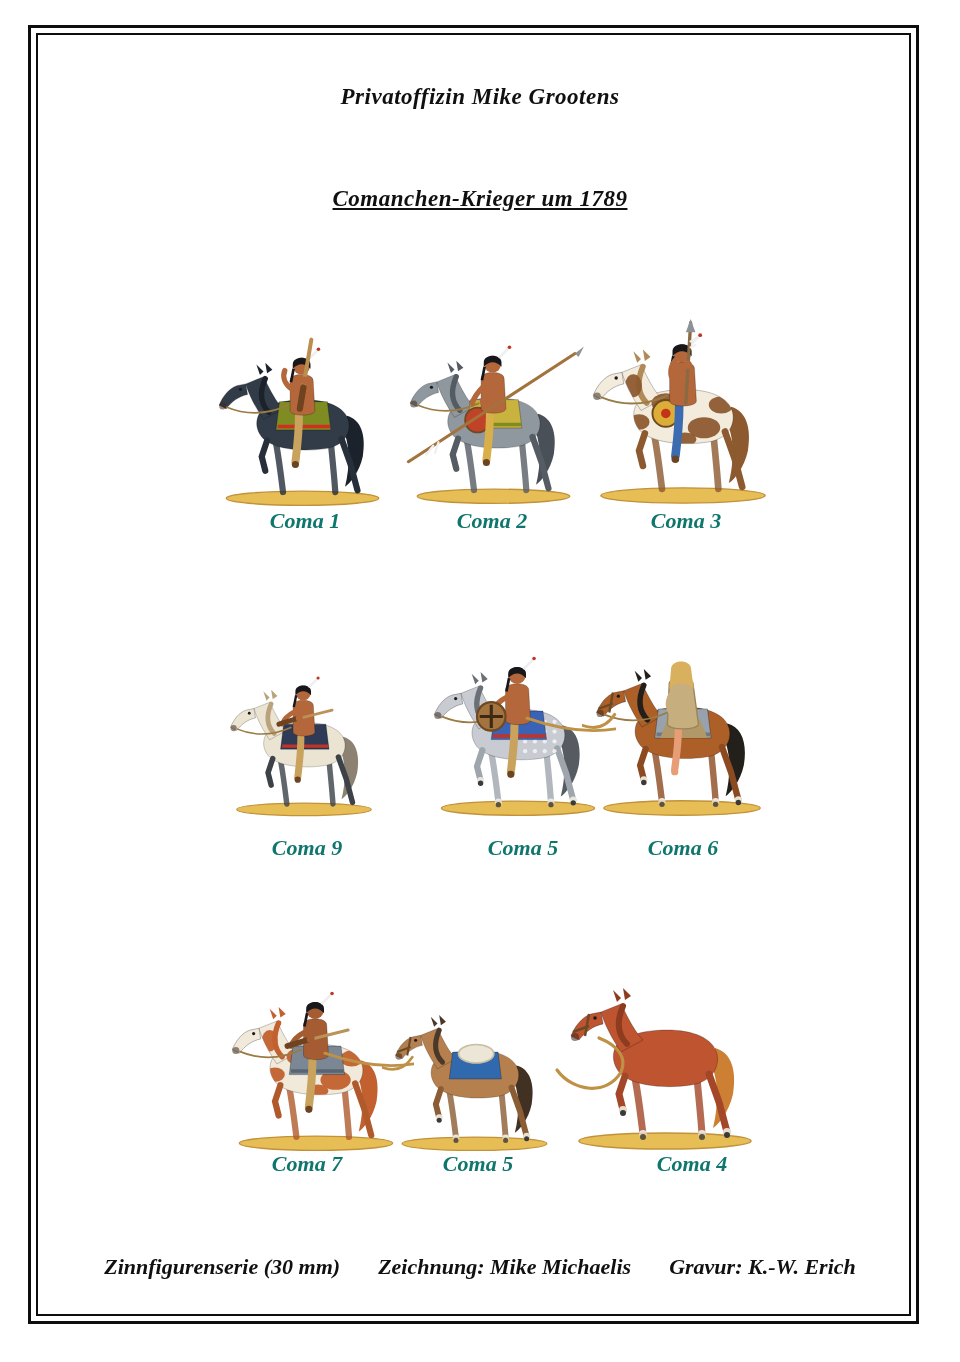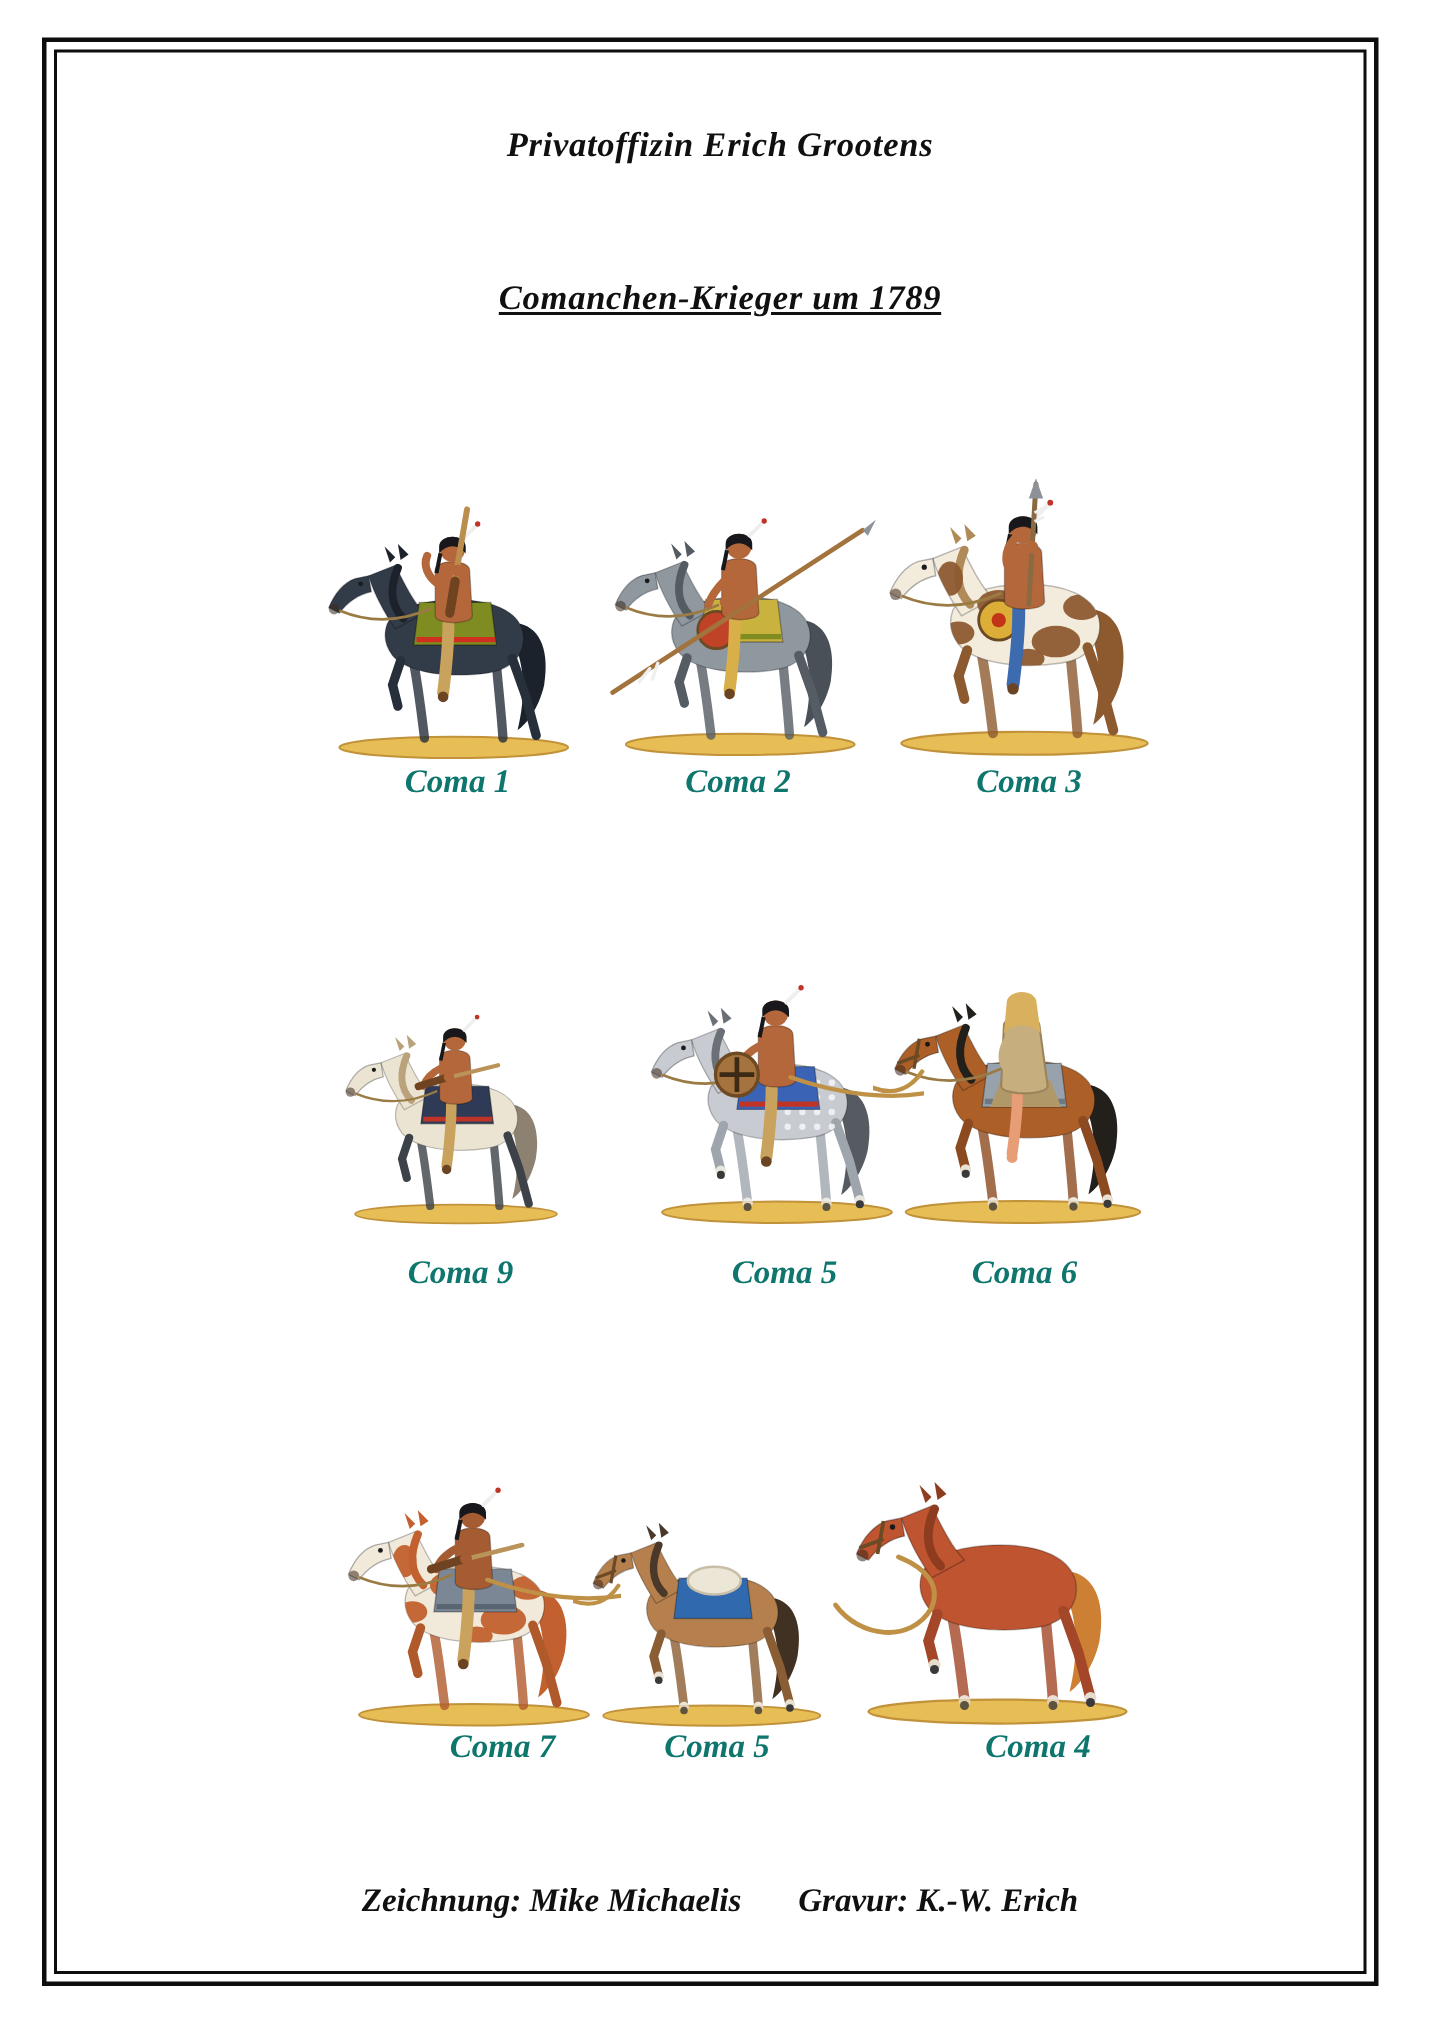--- a/index.html
+++ b/index.html
@@ -22,21 +22,21 @@
         font-size:22px;color:#101010;}
 </style>
 </head>
 <body>
 
 <div class="page">
   <div class="frame-outer">
     <div class="frame-inner"></div>
   </div>
 
-  <div id="publisher" class="heading">Privatoffizin Erich Grootens</div>
+  <div id="publisher" class="heading">Privatoffizin Mike Grootens</div>
 
   <div id="series-title" class="heading">Comanchen-Krieger um 1789</div>
 
   <div id="figure-layer">
       <div class="figure-cell" style="left: 205px; top: 256px; width: 195px; height: 252px;">
         <svg viewBox="0 0 220 200" preserveAspectRatio="xMidYMax meet">
           <defs>
             <clipPath id="bc0">
               <path d="M60,96 C66,84 88,78 112,78 C138,78 158,86 162,102 C165,116 156,130 136,133 C110,137 76,134 64,120 C58,112 57,104 60,96 Z"></path>
               <path d="M66,100 C58,88 50,74 46,60 L66,52 C74,68 80,80 88,88 Z"></path>
@@ -371,21 +371,21 @@
           <path d="M100,43 L97,58" stroke="#17171c" stroke-width="3"></path>
           <path d="M117,32 L127,22" stroke="#efefef" stroke-width="3" stroke-linecap="round"></path>
           <circle cx="128" cy="21" r="2" fill="#c03428"></circle>
           <path d="M98,64 C90,68 84,74 82,80" fill="none" stroke="#a55c32" stroke-width="6" stroke-linecap="round"></path>
           <path d="M78,80 L104,72" stroke="#6f431f" stroke-width="6.5" stroke-linecap="round"></path>
           <path d="M102,73 L146,62" stroke="#b9935a" stroke-width="3.5" stroke-linecap="round"></path>
           <circle cx="104" cy="72" r="4.5" fill="#a55c32"></circle>
           <path d="M120,88 C160,102 195,104 220,100" fill="none" stroke="#bf9146" stroke-width="3.2" stroke-linecap="round"></path>
         </svg>
       </div>
-      <div class="figure-label" style="left: 260px; top: 1151px;">Coma 7</div>
+      <div class="figure-label" style="left: 232px; top: 1151px;">Coma 7</div>
       <div class="figure-cell" style="left: 382px; top: 946px; width: 185px; height: 207px;">
         <svg viewBox="0 0 220 200" preserveAspectRatio="xMidYMax meet">
           <defs>
             <clipPath id="bc7">
               <path d="M60,96 C66,84 88,78 112,78 C138,78 158,86 162,102 C165,116 156,130 136,133 C110,137 76,134 64,120 C58,112 57,104 60,96 Z"></path>
               <path d="M66,100 C58,88 50,74 46,60 L66,52 C74,68 80,80 88,88 Z"></path>
             </clipPath>
           </defs>
           <ellipse cx="110" cy="189" rx="86" ry="8" fill="#e7bd55" stroke="#c1923a" stroke-width="1.5"></ellipse>
           <path d="M160,96 C176,100 182,118 178,142 C174,160 164,172 158,176 C164,152 164,126 154,108 Z" fill="#413122"></path>
@@ -451,16 +451,17 @@
           <path d="M62,50 L58,38 L66,46 Z" fill="#8d3c20"></path>
           <path d="M70,48 L68,36 L76,44 Z" fill="#8d3c20"></path>
           <path d="M34,62 L30,84 M18,80 L34,74" fill="none" stroke="#6b4a26" stroke-width="2.5"></path>
           <path d="M2,118 C18,140 52,144 66,120 C72,106 64,94 44,86" fill="none" stroke="#bf9146" stroke-width="3.2" stroke-linecap="round"></path>
         </svg>
       </div>
       <div class="figure-label" style="left: 617px; top: 1151px;">Coma 4</div>
     </div>
 
   <div class="footer">
+    <span>Zinnfigurenserie (30 mm)</span>
     <span>Zeichnung: Mike Michaelis</span>
     <span>Gravur: K.-W. Erich</span>
   </div>
 </div>
 
 </body></html>

